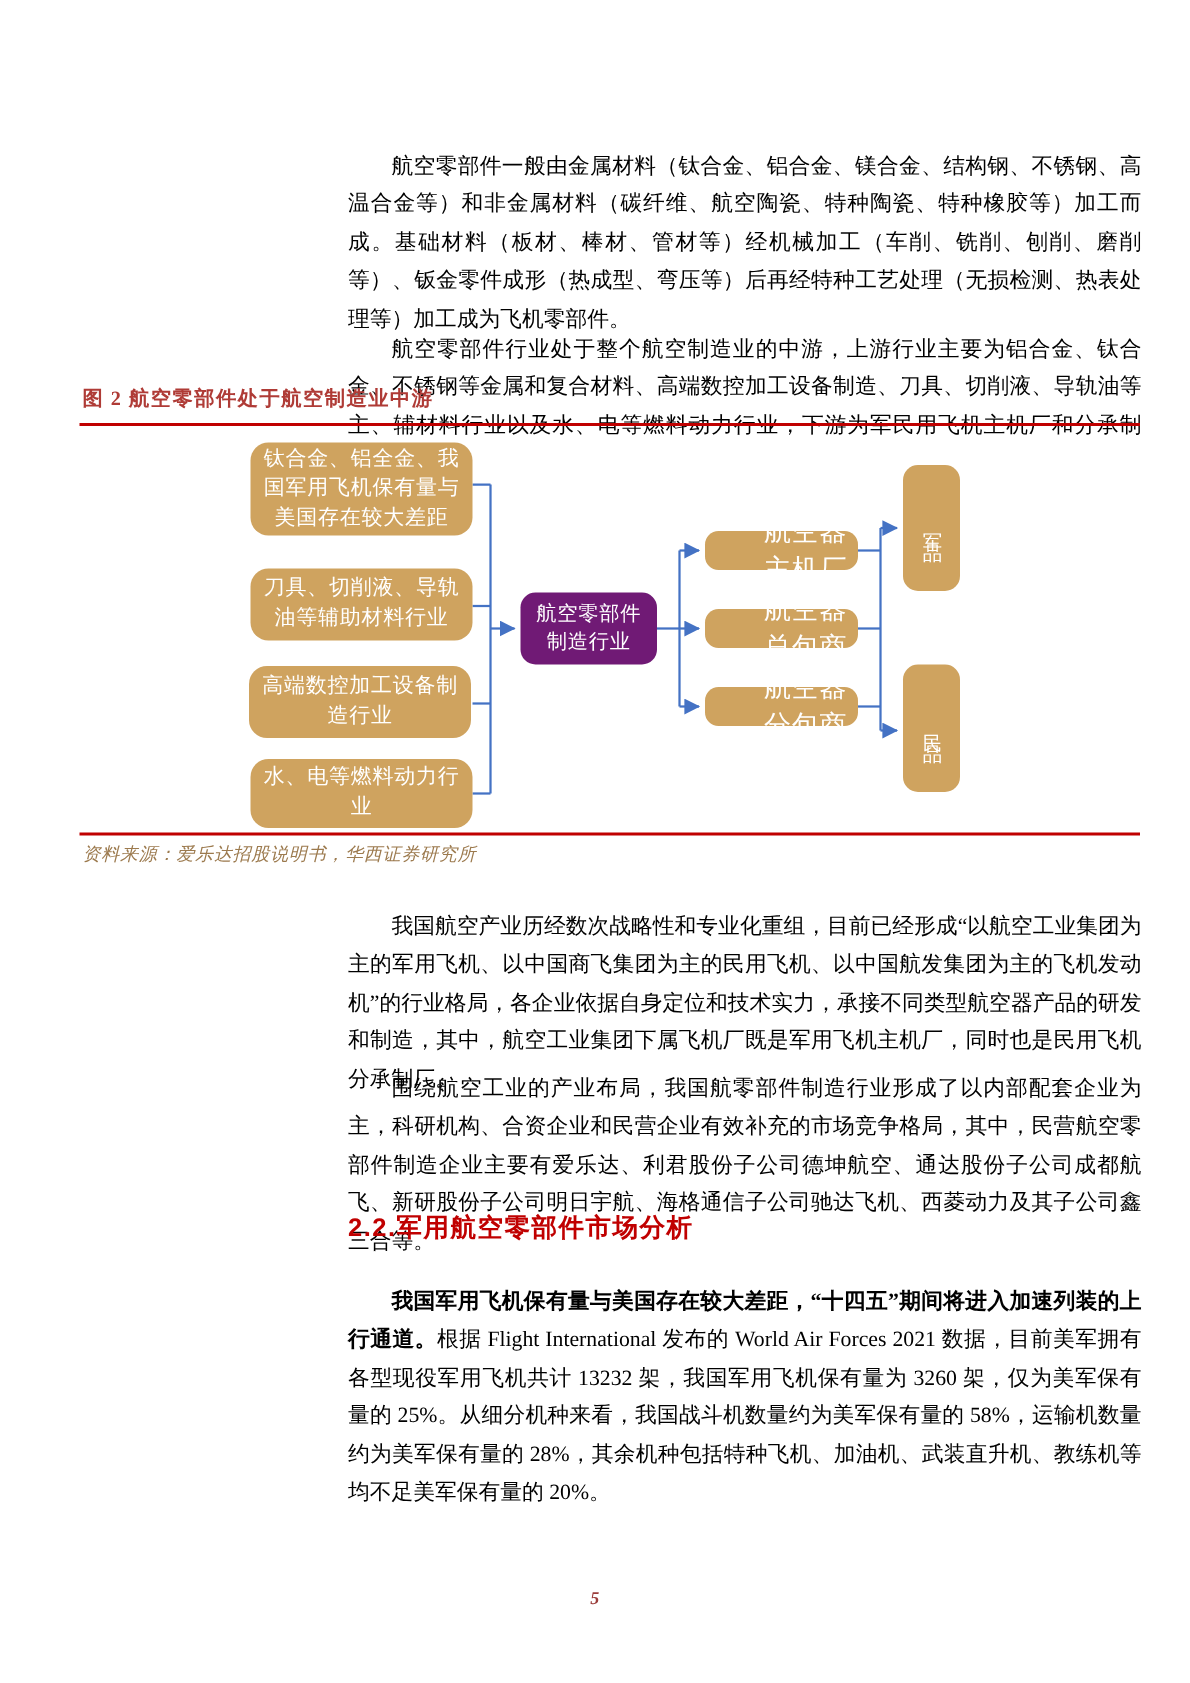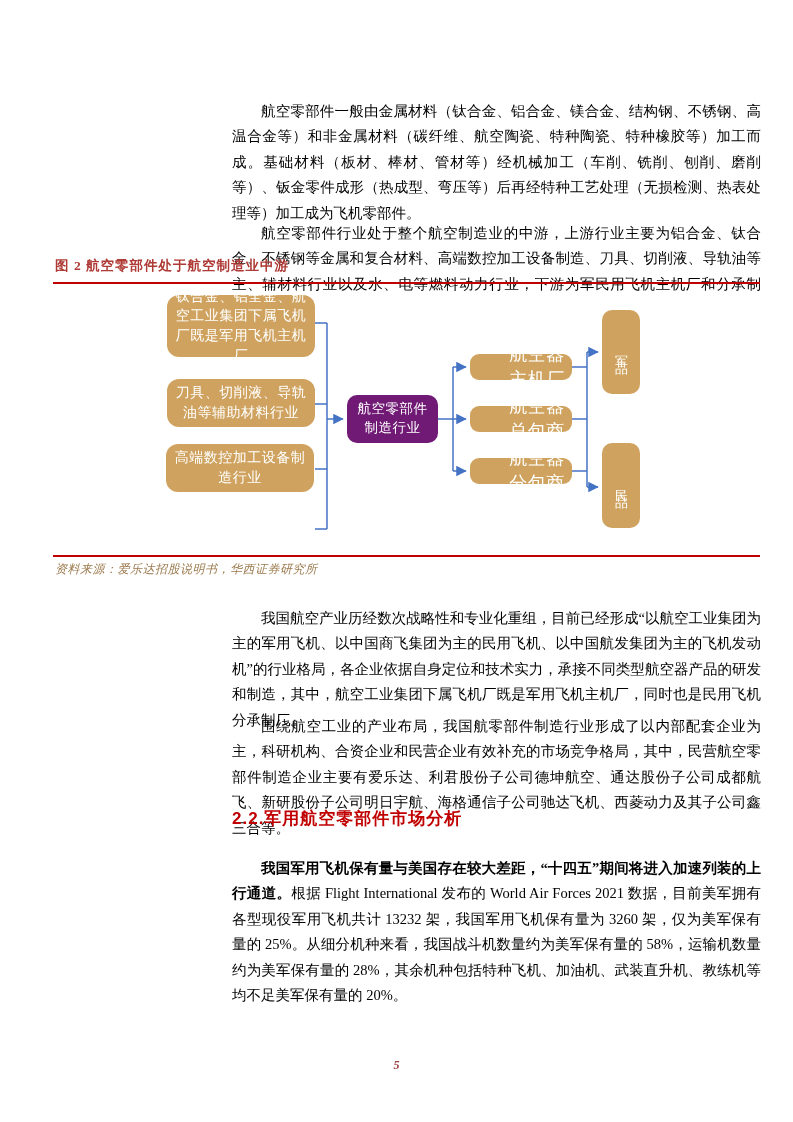--- a/index.html
+++ b/index.html
@@ -113,23 +113,24 @@
         <path d="M453 187 H466" marker-end="url(#arrow)"></path>
         <path d="M572 83 H587"></path>
         <path d="M572 135 H587"></path>
         <path d="M572 187 H587"></path>
         <path d="M587 68 V203"></path>
         <path d="M587 68 H598" marker-end="url(#arrow)"></path>
         <path d="M587 203 H598" marker-end="url(#arrow)"></path>
       </g>
     </svg>
 
-    <div class="dbox dbox-up1">钛合金、铝全金、航空工业集团下属飞机厂既是军用飞机主机厂</div>
+    <div class="dbox dbox-up1">钛合金、铝全金、我国军用飞机保有量与美国存在较大差距</div>
     <div class="dbox dbox-up2">刀具、切削液、导轨油等辅助材料行业</div>
     <div class="dbox dbox-up3">高端数控加工设备制造行业</div>
+    <div class="dbox dbox-up4">水、电等燃料动力行业</div>
 
     <div class="dbox dbox-center">航空零部件制造行业</div>
 
     <div class="dbox dbox-mid dbox-mid1">航空器主机厂</div>
     <div class="dbox dbox-mid dbox-mid2">航空器总包商</div>
     <div class="dbox dbox-mid dbox-mid3">航空器分包商</div>
 
     <div class="dbox dbox-down dbox-down1">军品</div>
     <div class="dbox dbox-down dbox-down2">民品</div>
   </div>

